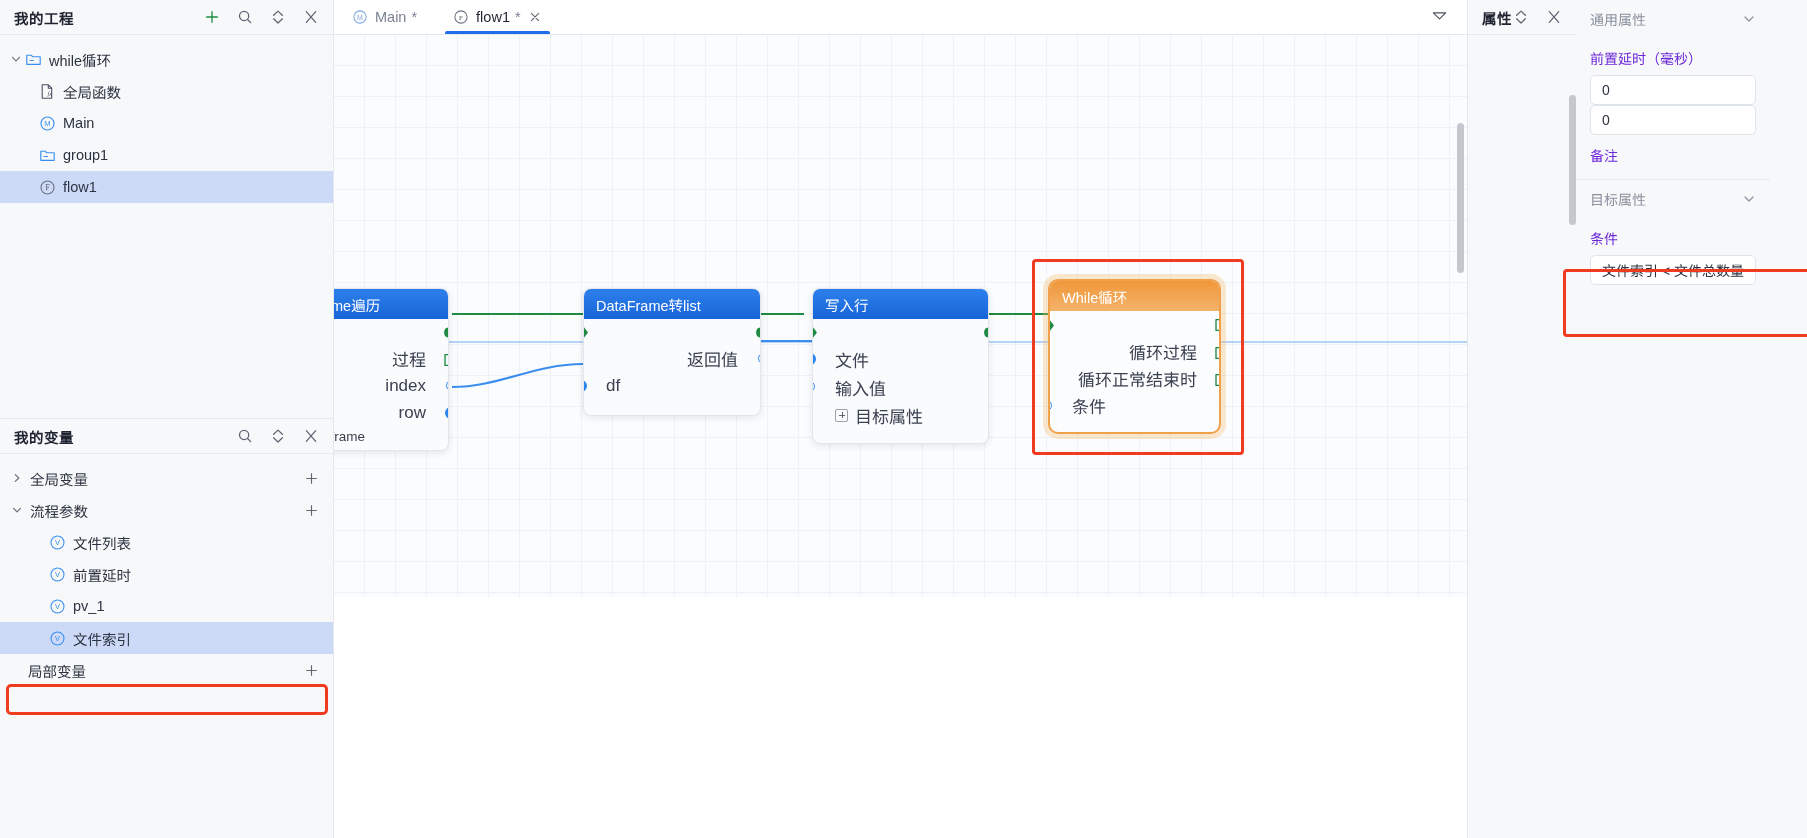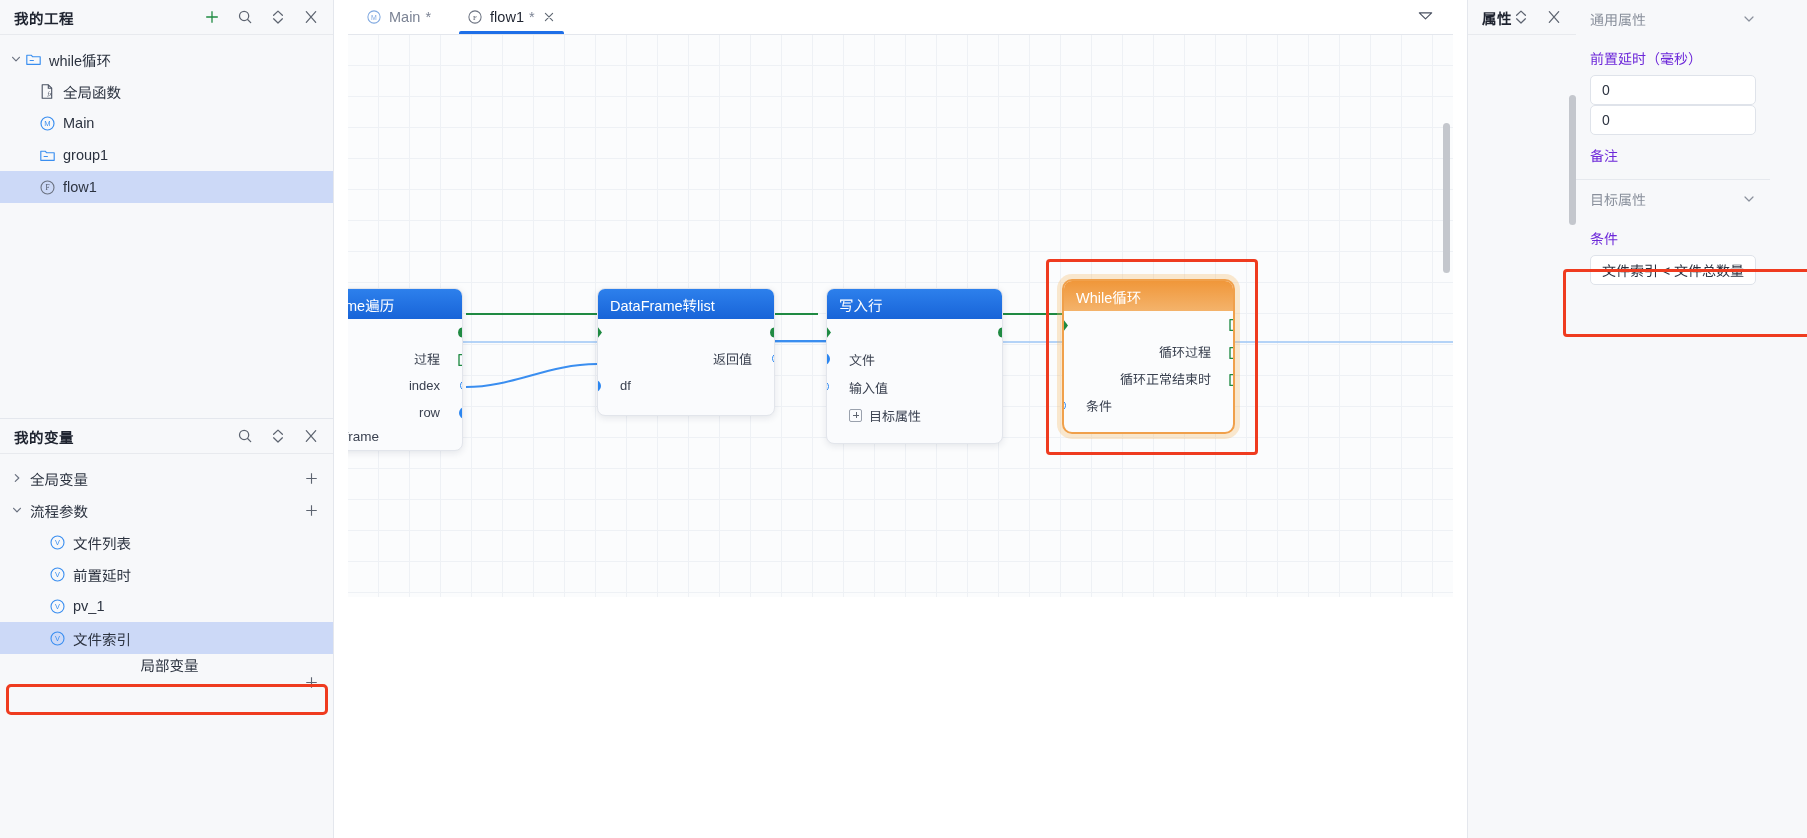--- a/index.html
+++ b/index.html
@@ -8,21 +8,20 @@
     width: 1807px; height: 838px;
     font-family: "Liberation Sans", "DejaVu Sans", sans-serif;
     background: #ffffff;
     overflow: hidden;
     color: #2c3340;
   }
   .app {
     display: flex;
     width: 1807px; height: 597px;
     position: relative;
-    gap: 14px;
   }
 
   
   .sidebar {
     width: 334px;
     min-width: 334px;
     height: 838px;
     background: #f7f8fa;
     border-right: 1px solid #e4e7ed;
     display: flex;
@@ -128,21 +127,21 @@
     flex-shrink: 0;
   }
   .var-row .plus {
     margin-left: auto;
     color: #5d6470;
     display: flex; align-items: center;
     cursor: pointer;
   }
   .var-indent { padding-left: 48px; }
   .var-group-label { padding-left: 4px; }
-  .local-row { padding-left: 20px; flex-direction: column; }
+  .local-row { padding-left: 28px; }
 
   
   .redbox {
     position: absolute;
     border: 3px solid #ef3b1f;
     border-radius: 5px;
     pointer-events: none;
     z-index: 40;
   }
 
@@ -239,21 +238,21 @@
     font-size: 14.5px;
     background: linear-gradient(180deg, #2d80ec 0%, #1864d8 100%);
     white-space: nowrap;
   }
   .node-body { position: relative; }
   .port-row {
     display: flex;
     align-items: center;
     height: 23px;
     position: relative;
-    font-size: 13px;
+    font-size: 17px;
     color: #3a4150;
     white-space: nowrap;
   }
   .row-left { padding-left: 22px; display: flex; align-items: center; gap: 7px; }
   .row-right { margin-left: auto; padding-right: 22px; display: flex; align-items: center; gap: 7px; }
 
   
   .pt {
     position: absolute;
     display: flex; align-items: center; justify-content: center;

